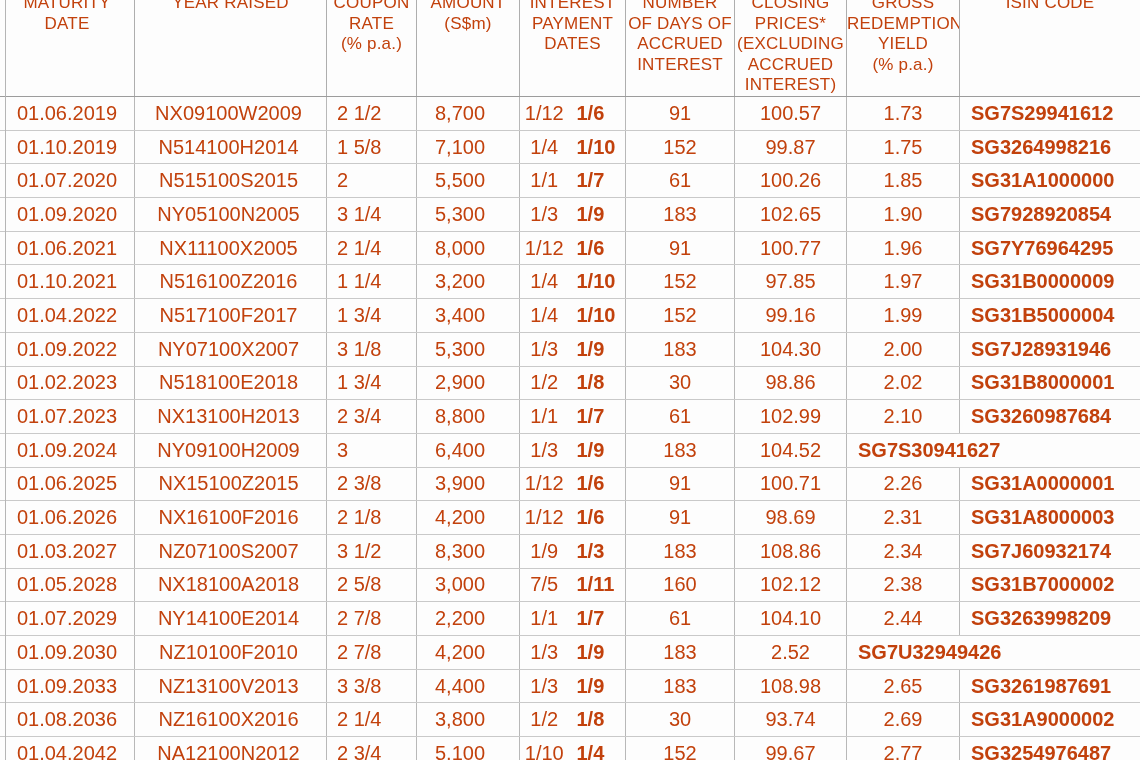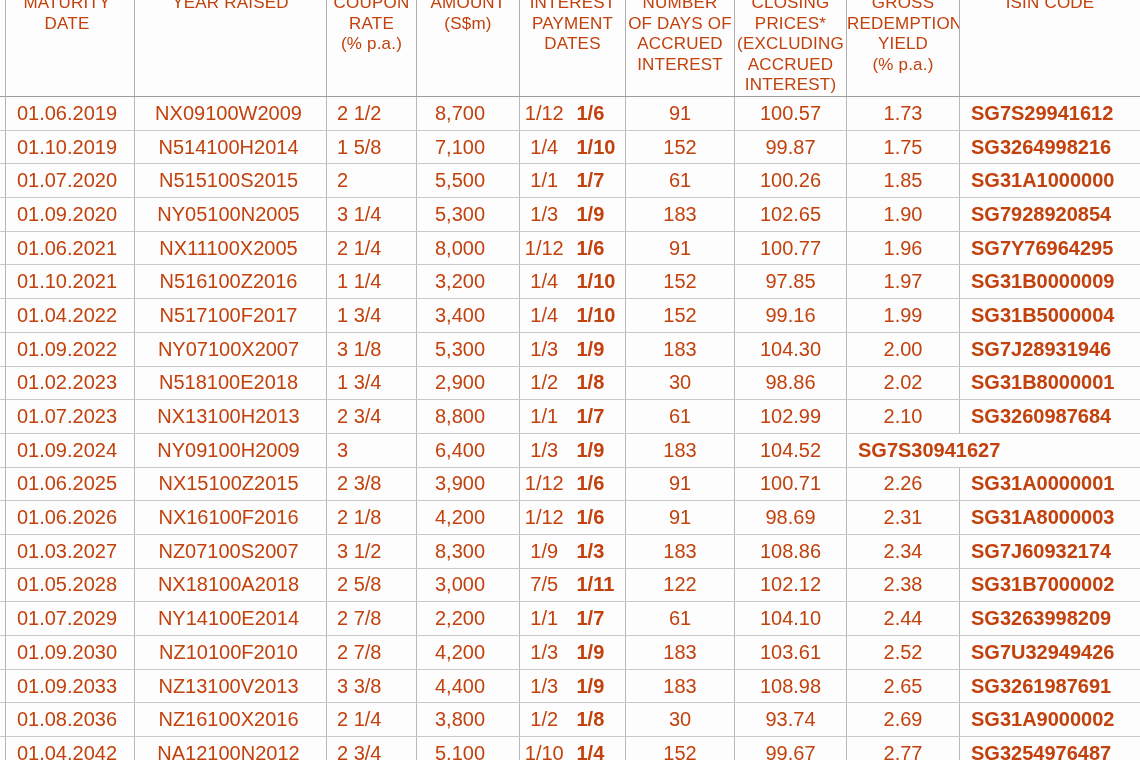--- a/index.html
+++ b/index.html
@@ -549,21 +549,21 @@
           <span>2 5/8</span>
         </div>
     <div class="c-amount">
           <span>3,000</span>
         </div>
     <div class="c-intdates">
       <span class="d1">7/5</span>
       <span class="d2">1/11</span>
     </div>
     <div class="c-days">
-          <span>122</span>
+          <span>160</span>
         </div>
     <div class="c-close">
           <span>102.12</span>
         </div>
     <div class="c-yield">
           <span>2.38</span>
         </div>
     <div class="c-isin">
           <span>SG31B7000002</span>
         </div>
@@ -612,23 +612,20 @@
         </div>
     <div class="c-amount">
           <span>4,200</span>
         </div>
     <div class="c-intdates">
       <span class="d1">1/3</span>
       <span class="d2">1/9</span>
     </div>
     <div class="c-days">
           <span>183</span>
-        </div>
-    <div class="c-close">
-          <span>103.61</span>
         </div>
     <div class="c-yield">
           <span>2.52</span>
         </div>
     <div class="c-isin">
           <span>SG7U32949426</span>
         </div>
   </div>
       <div class="grid trow">
     <div class="c-maturity">

